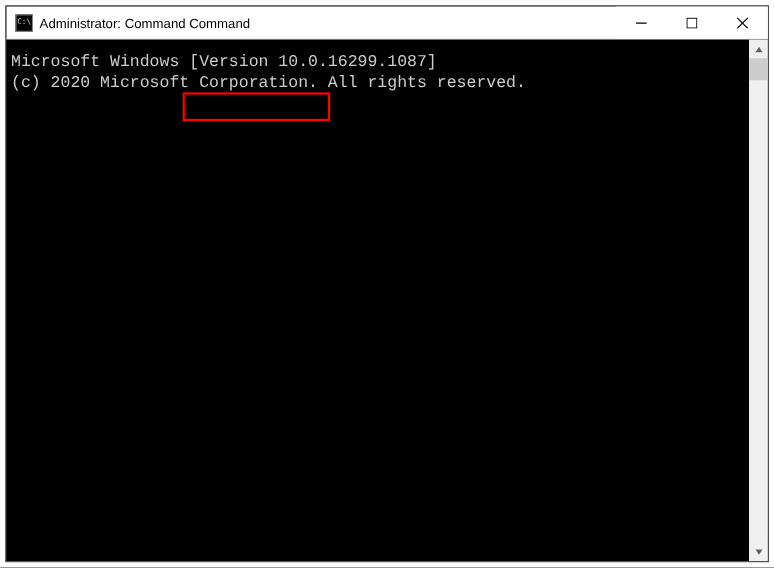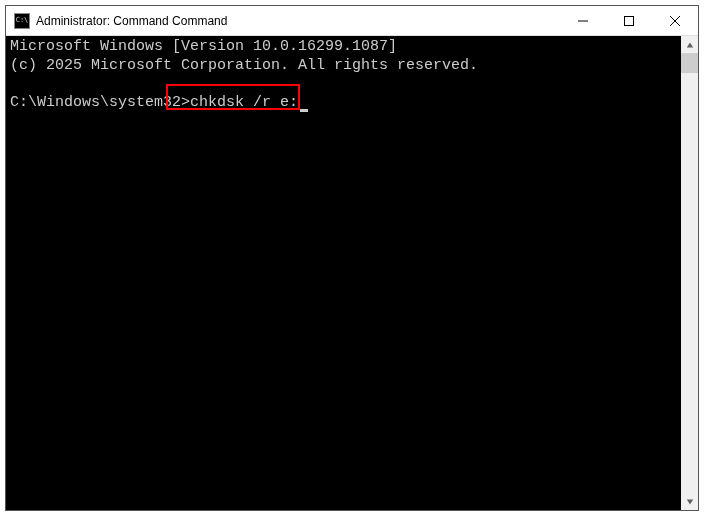--- a/index.html
+++ b/index.html
@@ -75,21 +75,21 @@
     }
     .terminal-area {
       flex: 1;
       display: flex;
       background: #000;
       position: relative;
       overflow: hidden;
     }
     .terminal-content {
       flex: 1;
-      padding: 2px 4px;
+      padding: 12px 4px;
       font-family: Consolas, "Courier New", monospace;
       font-size: 15px;
       color: #ccc;
       line-height: 1.25;
       white-space: pre;
       position: relative;
     }
     .scrollbar {
       width: 17px;
       background: #f0f0f0;
@@ -161,21 +161,21 @@
       </div>
       <div class="titlebar-btn close">
         <svg viewBox="0 0 10 10">
             <line x1="0" y1="0" x2="10" y2="10" stroke="#000" stroke-width="1"></line>
             <line x1="10" y1="0" x2="0" y2="10" stroke="#000" stroke-width="1"></line>
           </svg>
       </div>
     </div>
   </div>
   <div class="terminal-area">
-    <div class="terminal-content"><span class="line">Microsoft Windows [Version 10.0.16299.1087]</span><span class="line">(c) 2025 Microsoft Corporation. All rights reserved.</span><span class="line"> </span><span class="line"><span>C:\Windows\system32&gt;</span><span>chkdsk /r e:</span><span class="cursor"></span></span>
+    <div class="terminal-content"><span class="line">Microsoft Windows [Version 10.0.16299.1087]</span><span class="line">(c) 2020 Microsoft Corporation. All rights reserved.</span><span class="line"> </span>
       <div class="highlight-box" id="hbox" style="left: 160px; top: 48px; width: 134px; height: 26px;"></div>
     </div>
     <div class="scrollbar">
       <div class="scrollbar-btn">
         <svg viewBox="0 0 10 10">
             <polygon points="5,2 9,8 1,8" fill="#606060"></polygon>
           </svg>
       </div>
       <div class="scrollbar-track">
         <div class="scrollbar-thumb"></div>

